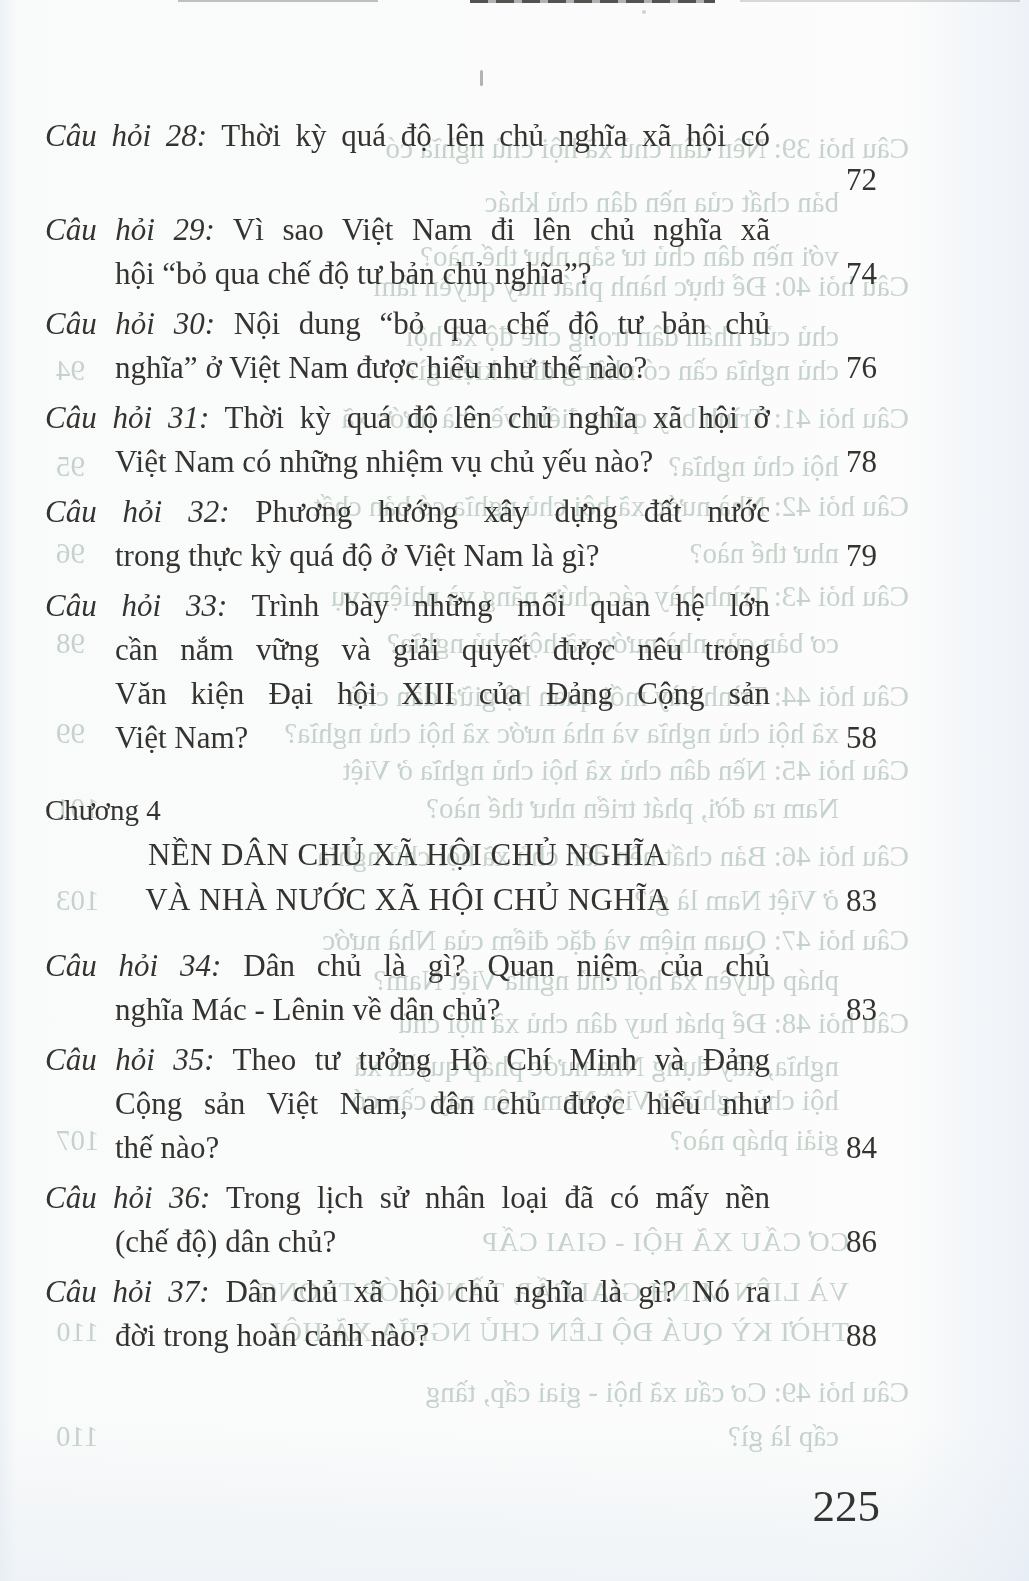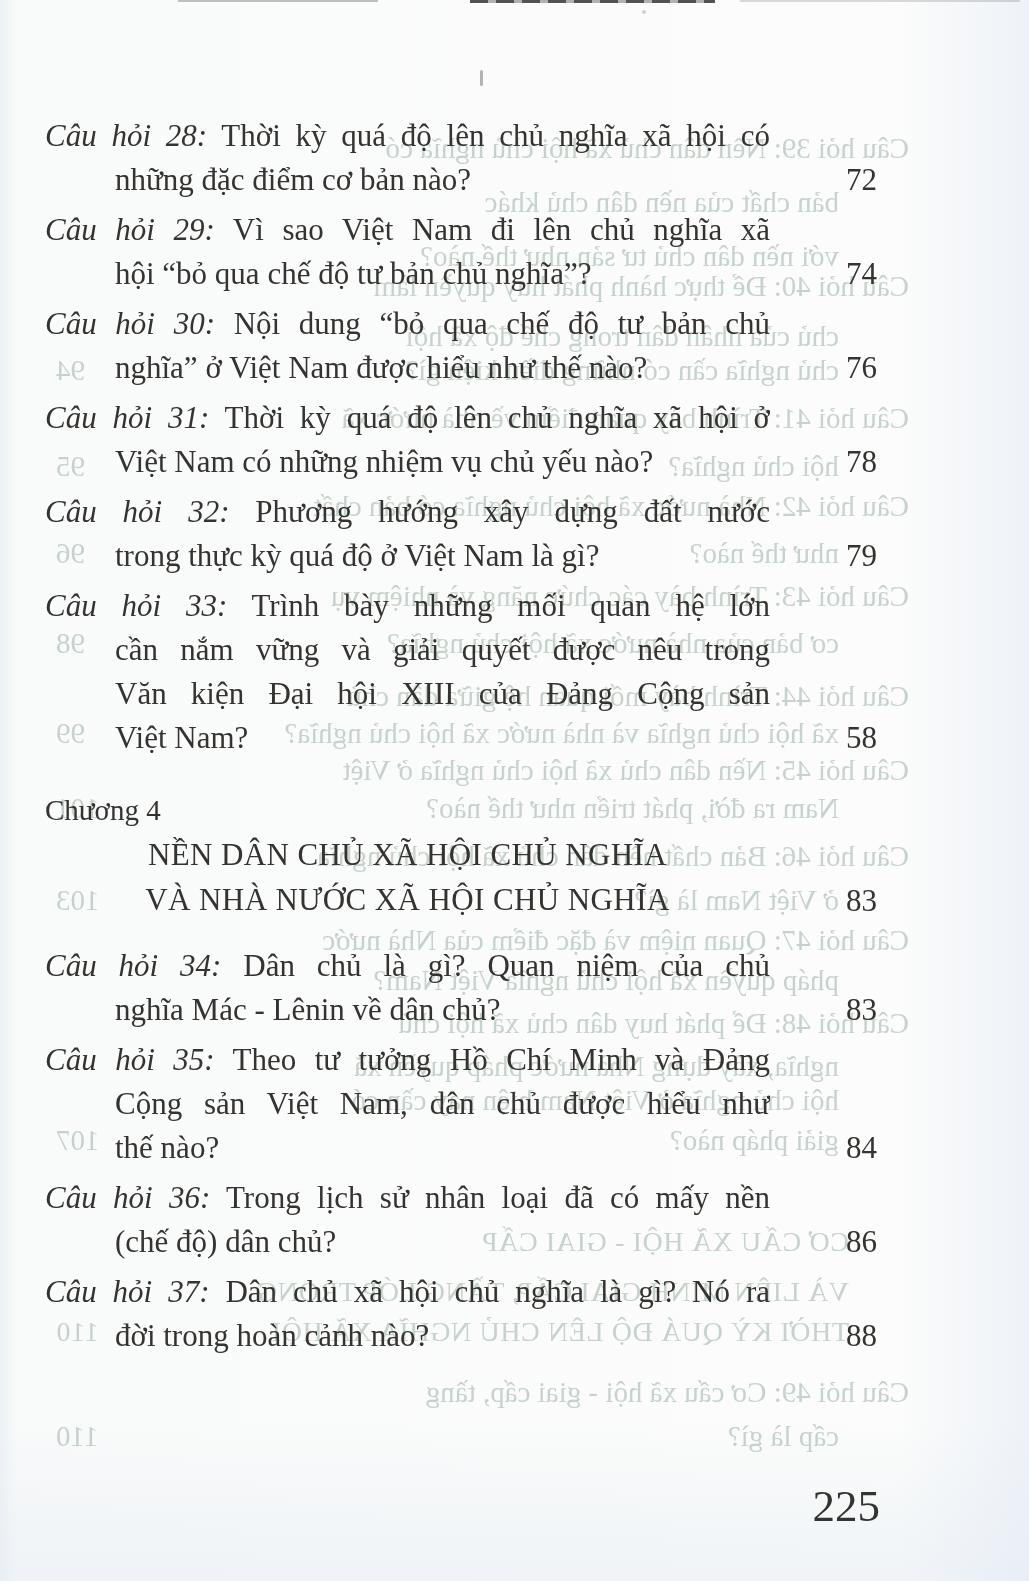--- a/index.html
+++ b/index.html
@@ -172,21 +172,20 @@
         <span class="bnum">110</span>
       </div>
     </div>
 
   <main class="toc" id="toc">
       <div class="entry">
         <div class="line just">
           <span class="text"><i class="lbl">Câu hỏi 28:</i> Thời kỳ quá độ lên chủ nghĩa xã hội có</span>
         </div>
         <div class="line indent">
-          <span class="text">những đặc điểm cơ bản nào?</span>
           <span class="pagenum">72</span>
         </div>
       </div>
       <div class="entry">
         <div class="line just">
           <span class="text"><i class="lbl">Câu hỏi 29:</i> Vì sao Việt Nam đi lên chủ nghĩa xã</span>
         </div>
         <div class="line indent">
           <span class="text">hội “bỏ qua chế độ tư bản chủ nghĩa”?</span>
           <span class="pagenum">74</span>

